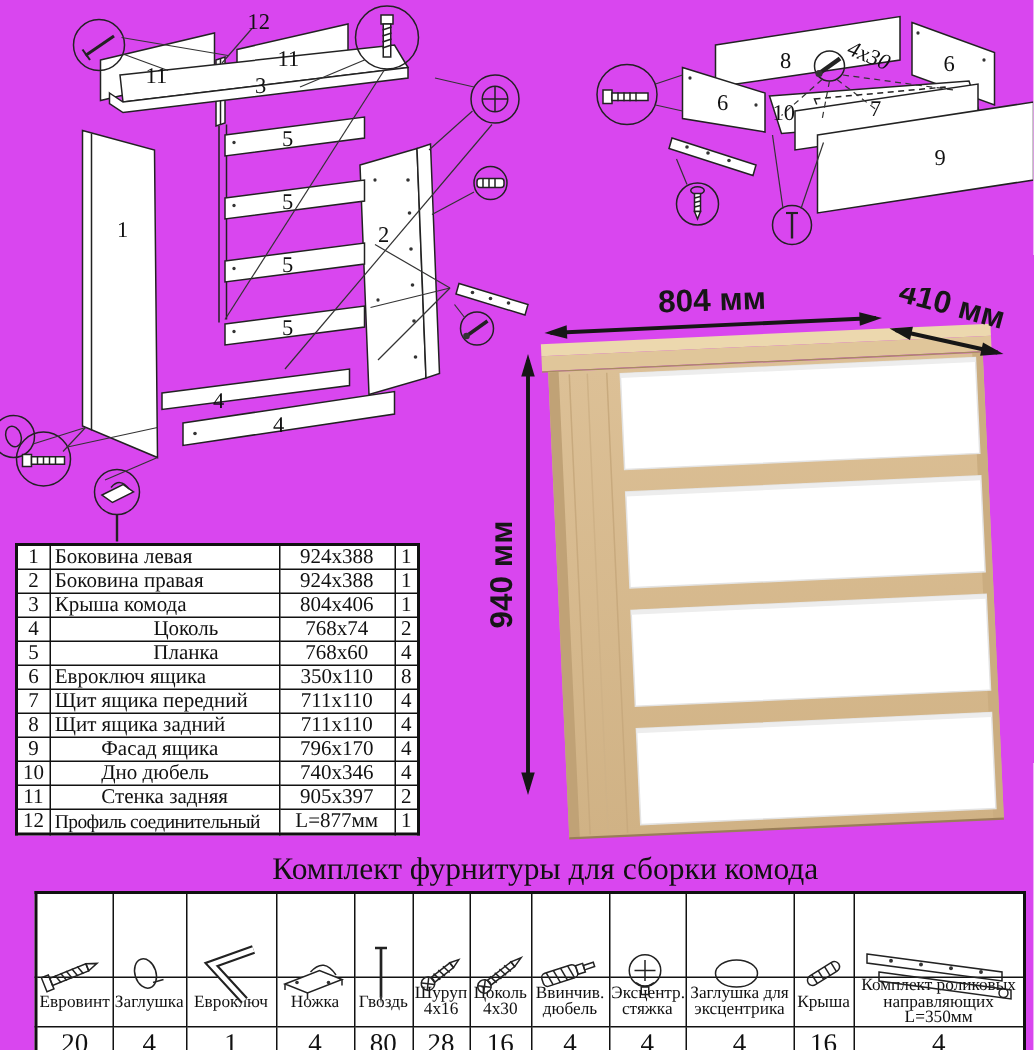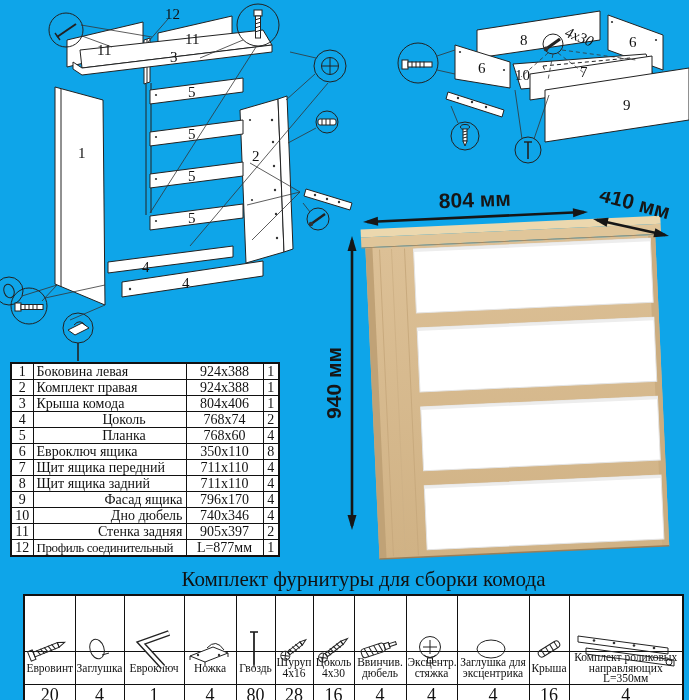--- a/index.html
+++ b/index.html
@@ -1,32 +1,32 @@
 <!DOCTYPE html>
 <html><head>
 <meta charset="utf-8">
 <style>
   html,body{margin:0;padding:0;background:#fff;}
-  .page{position:relative;width:689px;height:700px;background:#0ea5e9;overflow:hidden;
+  .page{position:relative;width:689px;height:700px;background:#d946ef;overflow:hidden;
         font-family:"Liberation Serif",serif;color:#111;}
   .page svg{position:absolute;}
   svg text{font-family:"Liberation Serif",serif;fill:#111;}
   .dg{stroke:#222;stroke-width:1;fill:#fff;}
   .dgn{stroke:#222;stroke-width:1;fill:none;}
   .ld{stroke:#333;stroke-width:.8;fill:none;}
   .dot{fill:#333;stroke:none;}
   .dim-t{font-family:"Liberation Sans",sans-serif;font-weight:bold;font-size:21px;fill:#161616;}
   .num{font-size:15px;}
   
   table{border-collapse:collapse;position:absolute;table-layout:fixed;background:#fff;}
   .parts{left:10px;top:362px;width:268px;border:2px solid #111;}
   .parts td{border:1px solid #111;font-size:14px;height:15px;line-height:15px;
             padding:0 3px;white-space:nowrap;overflow:hidden;}
   .parts td.c{text-align:center;padding:0 1px;}
-  .parts .ind1{padding-left:34px;text-align:right;} .parts .ind2{padding-left:32px;text-align:center;}
+  .parts .ind1{padding-left:34px;} .parts .ind2{padding-left:32px;text-align:center;}
   .parts .small{font-size:13px;letter-spacing:-.4px;}
   
   .hw-title{position:absolute;left:0;top:567px;width:689px;text-align:center;
             font-size:21px;color:#111;margin-left:19px;}
   .hw{left:23px;top:594px;width:659px;border:2px solid #111;}
   .hw td{border:1px solid #111;text-align:center;vertical-align:middle;padding:0;overflow:hidden;}
   .hw-icons td{height:55px;}
   .hw-names td{font-size:11.5px;line-height:10.5px;height:21px;padding:0 1px;}
   .hw-qty td{font-size:18px;height:21px;line-height:20px;}
   .hwicon{position:static;display:block;margin:0 auto;}
@@ -327,21 +327,21 @@
       </colgroup>
     <tbody>
       <tr>
           <td class="c">1</td>
           <td>Боковина левая</td>
           <td class="c">924x388</td>
           <td class="c">1</td>
         </tr>
       <tr>
           <td class="c">2</td>
-          <td>Комплект правая</td>
+          <td>Боковина правая</td>
           <td class="c">924x388</td>
           <td class="c">1</td>
         </tr>
       <tr>
           <td class="c">3</td>
           <td>Крыша комода</td>
           <td class="c">804x406</td>
           <td class="c">1</td>
         </tr>
       <tr>

